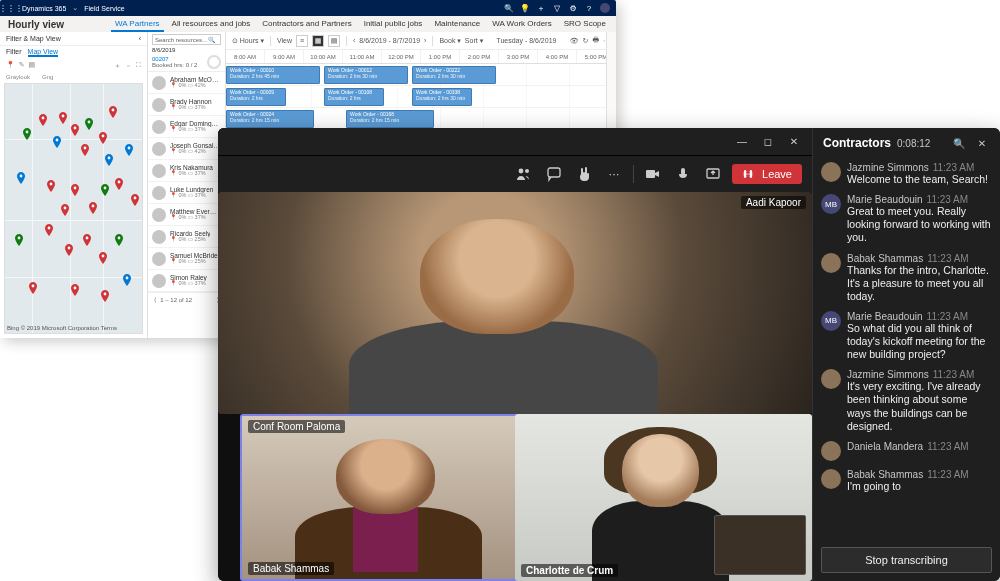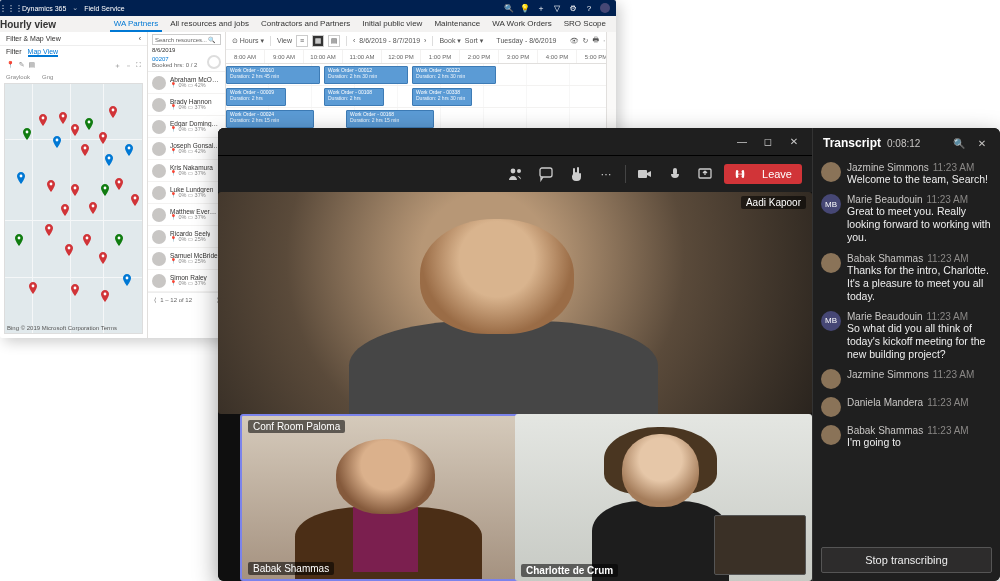--- a/index.html
+++ b/index.html
@@ -3,21 +3,21 @@
 <meta charset="utf-8">
 <style>
   * { box-sizing: border-box; margin: 0; padding: 0; font-family: "Segoe UI", Arial, sans-serif; }
   body { width: 1000px; height: 581px; position: relative; background: #fff; overflow: hidden; }
 
   
   .dyn { position: absolute; left: 0; top: 0; width: 616px; height: 338px; background: #fff; box-shadow: 4px 4px 14px rgba(0,0,0,.2); border-radius: 2px; overflow: hidden; font-size: 7px; color: #323130; display: flex; flex-direction: column; }
   .dyn-top { height: 16px; background: #002050; color: #fff; display: flex; align-items: center; padding: 0 6px; gap: 6px; }
   .dyn-top .spacer { flex: 1; }
   .dyn-top .ic { width: 10px; height: 10px; display: flex; align-items: center; justify-content: center; font-size: 8px; }
-  .dyn-sub { height: 16px; background: #f3f2f1; display: flex; align-items: center; gap: 10px; font-size: 8px; color: #333; }
+  .dyn-sub { height: 16px; background: #f3f2f1; display: flex; align-items: center; padding-left: 8px; gap: 10px; font-size: 8px; color: #333; }
   .dyn-sub .right { margin-left: auto; display: flex; gap: 4px; padding-right: 6px; }
   .dyn-sub .tab { padding: 0 4px; height: 16px; line-height: 16px; }
   .dyn-sub .tab.active { border-bottom: 2px solid #0078d4; color: #0078d4; }
   .dyn-body { flex: 1; display: flex; min-height: 0; }
   .dyn-left { width: 148px; border-right: 1px solid #e1dfdd; display: flex; flex-direction: column; }
   .fm-head { height: 14px; padding: 0 6px; display: flex; align-items: center; border-bottom: 1px solid #eee; }
   .fm-tabs { display: flex; gap: 6px; padding: 2px 6px; font-size: 7px; }
   .fm-tabs span.active { border-bottom: 2px solid #0078d4; color: #0078d4; }
   .map { flex: 1; position: relative; background: #e8eef2; overflow: hidden; margin: 2px 4px 4px 4px; border: 1px solid #ddd; }
   .roads { position: absolute; inset: 0; background:
@@ -58,21 +58,21 @@
   .pager { height: 14px; border-top:1px solid #eee; display:flex; align-items:center; padding:0 6px; font-size:6px; color:#666; gap:4px;}
   .dyn-side { position: absolute; right: 0; top: 32px; width: 10px; bottom: 0; background: #faf9f8; border-left: 1px solid #e1dfdd; writing-mode: vertical-rl; text-align: center; font-size: 6px; padding-top: 10px; color: #555; }
 
   
   .teams { position: absolute; left: 218px; top: 128px; width: 782px; height: 453px; background: #1f1f1f; border-radius: 6px; overflow: hidden; box-shadow: 0 8px 24px rgba(0,0,0,.4); display: flex; color: #fff; font-size: 11px; }
   .tm-main { flex: 1; display: flex; flex-direction: column; background:#0f0f0f; }
   .tm-title { height: 28px; display:flex; align-items:center; justify-content:flex-end; padding:0 6px; gap:2px; background:#1f1f1f; border-bottom:1px solid #000; }
   .tm-title .wbtn { width:24px; height:20px; display:flex; align-items:center; justify-content:center; color:#ccc; font-size:10px; }
   .tm-bar { height: 36px; display: flex; align-items: center; justify-content: flex-end; gap: 8px; padding: 0 10px; background: #1f1f1f; }
   .tm-bar .ic { width: 22px; height: 22px; display: flex; align-items: center; justify-content: center; color: #ccc; border-radius: 3px; }
-  .tm-bar .leave { background: #d13438; padding: 4px 10px; border-radius: 3px; display:flex; align-items:center; gap:16px; font-size:11px; }
+  .tm-bar .leave { background: #d13438; padding: 4px 10px; border-radius: 3px; display:flex; align-items:center; gap:8px; font-size:11px; }
   .tm-grid { flex: 1; position: relative; }
   .vid { position: absolute; overflow: hidden; border-radius: 3px; }
   .vid .lbl { position: absolute; left: 6px; bottom: 4px; background: rgba(0,0,0,.55); padding: 1px 5px; border-radius: 2px; font-size: 10px; }
   .vid.big1 { left: 0; top: 0; right: 0; height: 57%; background: radial-gradient(circle at 45% 30%, #b79776 0 18%, #5a4a3a 55%, #2a241e 100%); }
   .vid.s1 { left: 0; top: 57%; width: 50%; bottom: 0; background: linear-gradient(#d5cabb,#a59280); border:2px solid #7b83eb;margin-left:22px; }
   .vid.s2 { left: 50%; top: 57%; right: 0; bottom: 0; background: linear-gradient(#e4e6e2,#c7cac4); font-weight: bold; }
   .pip { position:absolute; right:6px; bottom:6px; width:92px; height:60px; background:#3a3026; border-radius:2px; border:1px solid #555; }
   .vid.big1 .head { position:absolute; left:34%; top:12%; width:26%; height:52%; background: radial-gradient(circle at 50% 35%, #d9b48e 0 35%, #9a6c46 70%); border-radius:48% 48% 44% 44%; }
   .vid.big1 .body { position:absolute; left:22%; top:58%; width:52%; height:50%; background:#464646; border-radius:40% 40% 0 0; }
   .vid.s1 .head { position:absolute; left:32%; top:14%; width:34%; height:46%; background: radial-gradient(circle at 50% 35%, #dbb18c 0 35%, #855a3c 70%); border-radius:48% 48% 45% 45%; }
@@ -118,21 +118,21 @@
     <span class="ic">?</span>
     <span class="ic" style="background:#464775;border-radius:50%"></span>
   </div>
 
   <div class="dyn-sub">
     <span style="font-size:10px;font-weight:600">Hourly view</span>
     <div class="right" id="dyn-tabs">
         <span class="tab active">WA Partners</span>
         <span class="tab">All resources and jobs</span>
         <span class="tab">Contractors and Partners</span>
-        <span class="tab">Initial public view</span>
+        <span class="tab">Initial public jobs</span>
         <span class="tab">Maintenance</span>
         <span class="tab">WA Work Orders</span>
         <span class="tab">SRO Scope</span>
       </div>
   </div>
 
   <div class="dyn-body">
 
     <div class="dyn-left">
       <div class="fm-head">
@@ -679,21 +679,21 @@
           <div class="body"></div>
           <div class="head"></div>
         <div class="pip"></div>
         <div class="lbl">Charlotte de Crum</div>
       </div>
     </div>
   </div>
 
   <div class="tm-side">
     <div class="ts-head">
-      <span class="title">Transcript</span>
+      <span class="title">Contractors</span>
       <span class="time">0:08:12</span>
       <span class="grow"></span>
       <span class="ic">🔍</span>
       <span class="ic">✕</span>
     </div>
     <div class="ts-body" id="ts-body">
         <div class="msg">
           <div class="ava photo"></div>
           <div class="mc">
             <div class="hdr"><span class="nm">Jazmine Simmons</span><span class="tm">11:23 AM</span></div>
@@ -718,20 +718,21 @@
           <div class="ava">MB</div>
           <div class="mc">
             <div class="hdr"><span class="nm">Marie Beaudouin</span><span class="tm">11:23 AM</span></div>
             <div class="tx">So what did you all think of today's kickoff meeting for the new building project?</div>
           </div>
         </div>
         <div class="msg">
           <div class="ava photo"></div>
           <div class="mc">
             <div class="hdr"><span class="nm">Jazmine Simmons</span><span class="tm">11:23 AM</span></div>
+            <div class="tx">It's very exciting. I've already been thinking about some ways the buildings can be designed.</div>
           </div>
         </div>
         <div class="msg">
           <div class="ava photo"></div>
           <div class="mc">
             <div class="hdr"><span class="nm">Daniela Mandera</span><span class="tm">11:23 AM</span></div>
           </div>
         </div>
         <div class="msg">
           <div class="ava photo"></div>

